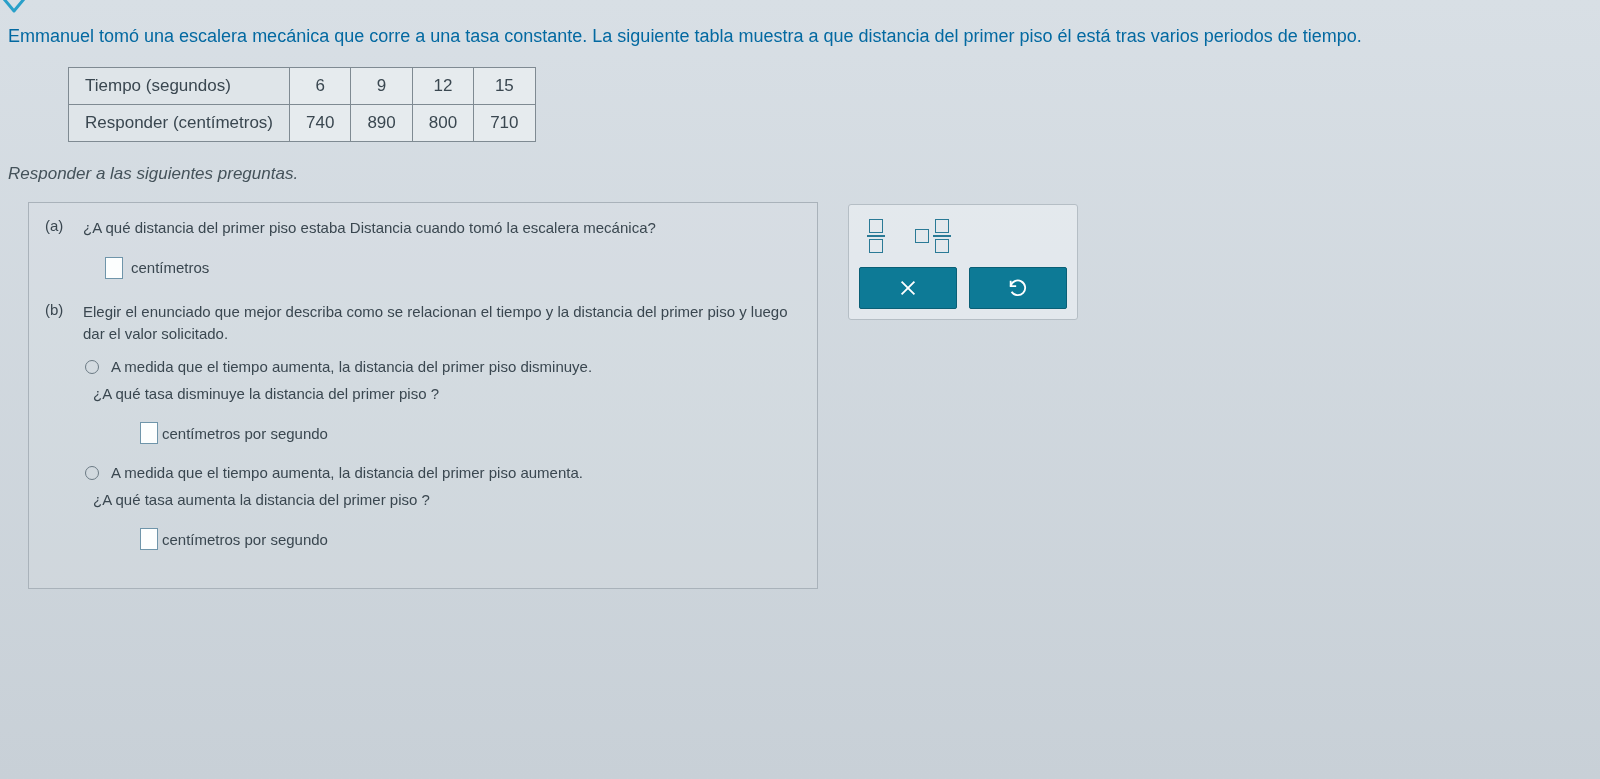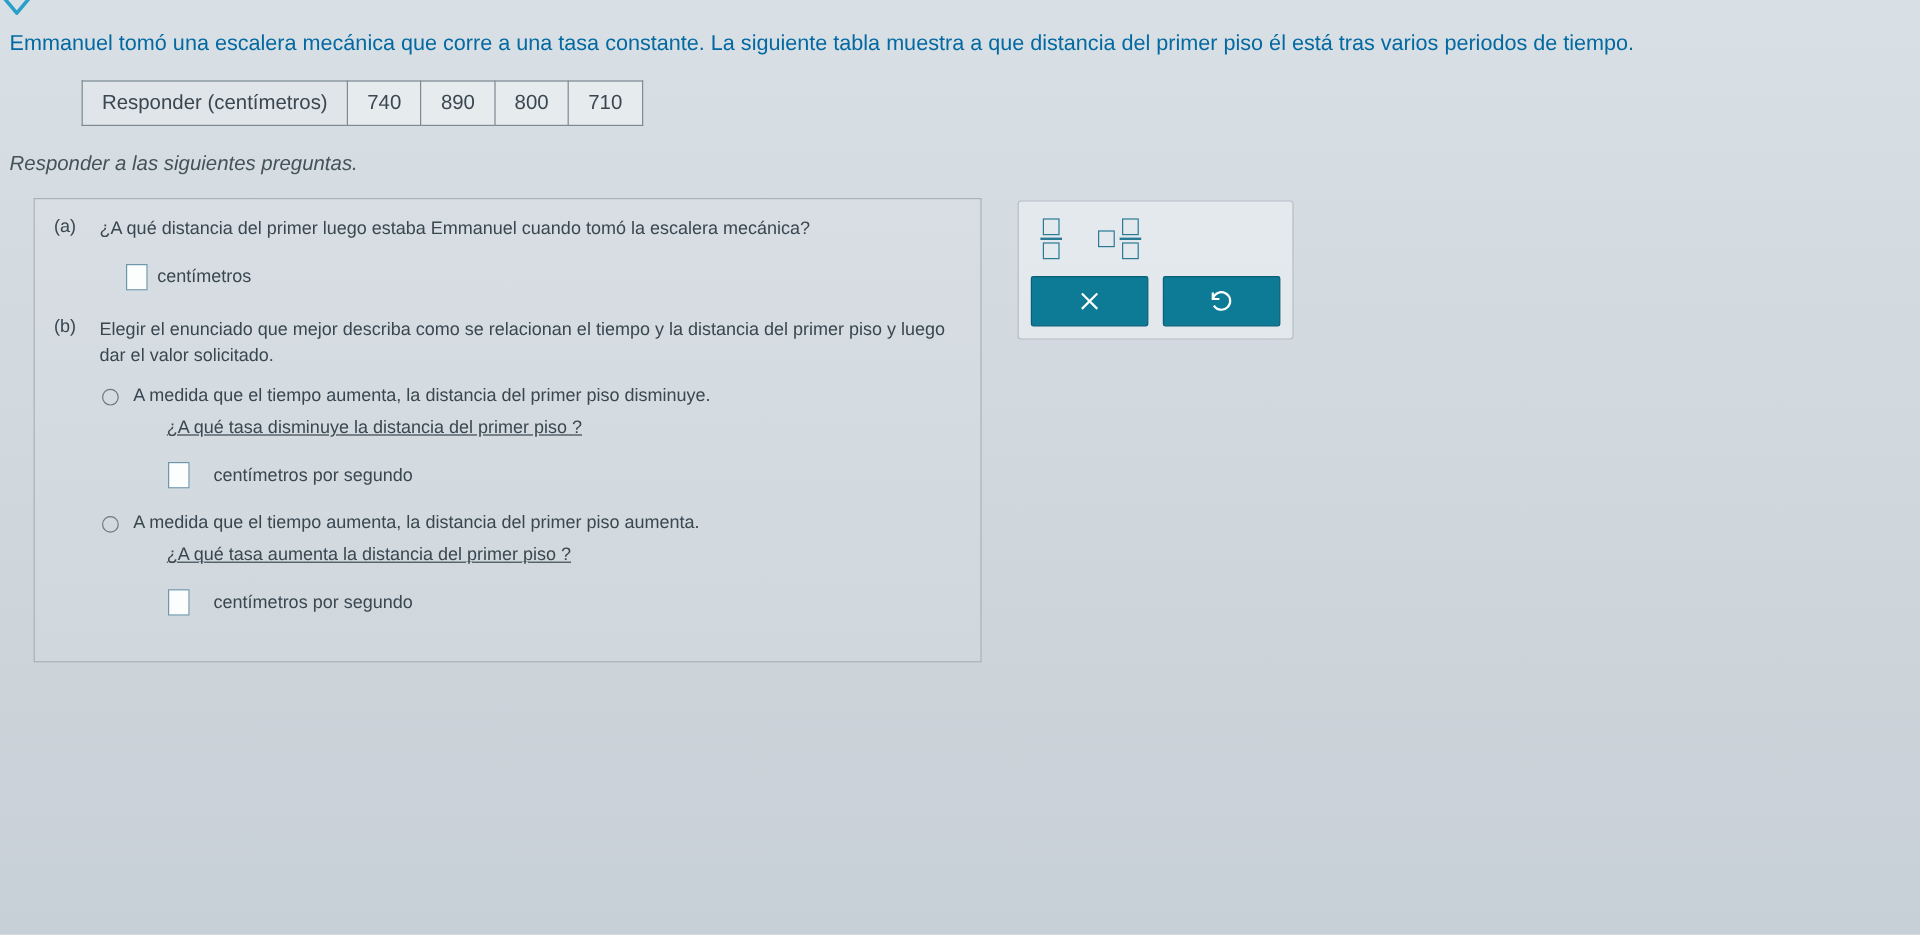--- a/index.html
+++ b/index.html
@@ -108,49 +108,48 @@
       height: 22px;
       border: 1px solid #6f95aa;
       background: #fcfefe;
       display: inline-block;
     }
     .radio-option {
       margin-left: 40px;
       margin-top: 14px;
       margin-bottom: 8px;
       display: flex;
-      align-items: flex-end;
+      align-items: flex-start;
       gap: 12px;
     }
     .radio-circle {
       width: 14px;
       height: 14px;
       border: 1.5px solid #6b7a84;
       border-radius: 50%;
       margin-top: 2px;
       flex-shrink: 0;
     }
     .option-text {
       color: #3a4750;
       font-size: 15px;
     }
     .subquestion {
-      margin-left: 94px;
+      margin-left: 48px;
       margin-top: 10px;
       color: #3a4750;
       font-size: 15px;
-      text-decoration: underline;
     }
     .sub-answer {
       margin-left: 95px;
       margin-top: 20px;
       margin-bottom: 20px;
       display: flex;
       align-items: center;
-      gap: 20px;
+      gap: 4px;
       color: #3a4750;
       font-size: 15px;
     }
     .tools-panel {
       width: 230px;
       border: 1px solid #b5bec5;
       border-radius: 3px;
       background: rgba(240,244,247,0.55);
       padding: 10px;
       display: flex;
@@ -222,38 +221,45 @@
   <svg viewBox="0 0 24 18">
       <path d="M2 2 L12 14 L22 2" fill="none" stroke="#2aa0c9" stroke-width="3" stroke-linecap="round" stroke-linejoin="round"></path>
     </svg>
 </div>
 
 <div class="content">
   <p class="problem-text">Emmanuel tomó una escalera mecánica que corre a una tasa constante. La siguiente tabla muestra a que distancia del primer piso él está tras varios periodos de tiempo.</p>
 
   <table class="data-table">
     <tbody>
+        <tr>
+      <td class="row-header">Tiempo (segundos)</td>
+      <td>6</td>
+      <td>9</td>
+      <td>12</td>
+      <td>15</td>
+    </tr>
     <tr>
       <td class="row-header">Responder (centímetros)</td>
       <td>740</td>
       <td>890</td>
       <td>800</td>
       <td>710</td>
     </tr>
   </tbody>
     </table>
 
   <p class="instruction">Responder a las siguientes preguntas.</p>
 
   <div class="questions-row">
     <div class="question-box">
 
       <div class="q-item">
         <div class="q-label">(a)</div>
-        <div class="q-text">¿A qué distancia del primer luego estaba Emmanuel cuando tomó la escalera mecánica?</div>
+        <div class="q-text">¿A qué distancia del primer piso estaba Distancia cuando tomó la escalera mecánica?</div>
       </div>
       <div class="answer-line">
         <span class="input-box"></span>
         <span>centímetros</span>
       </div>
 
       <div class="q-item">
         <div class="q-label">(b)</div>
         <div class="q-text">Elegir el enunciado que mejor describa como se relacionan el tiempo y la distancia del primer piso y luego dar el valor solicitado.</div>
       </div>

